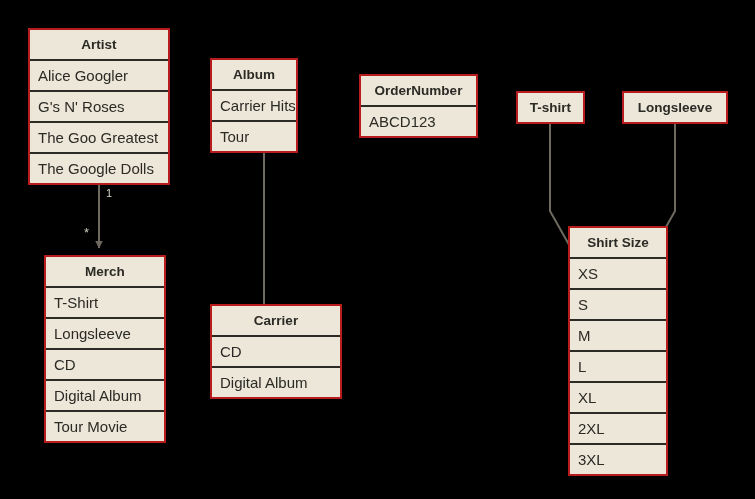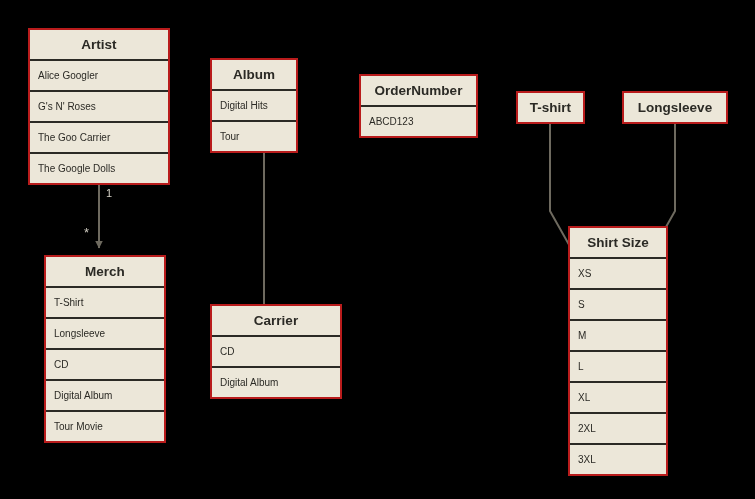--- a/index.html
+++ b/index.html
@@ -38,21 +38,21 @@
     position: absolute;
     z-index: 2;
     box-sizing: border-box;
     border: 2px solid #b91c1c;
     background: #2b2a25;   
   }
   .cell {
     box-sizing: border-box;
     background: #ece7d9;
     color: #2b2a25;
-    font-size: 10px;
+    font-size: 15px;
     line-height: 1;
     display: flex;
     align-items: center;
     height: 29px;
     padding: 0 8px;
     white-space: nowrap;
     overflow: hidden;
   }
   .cell + .cell {
     margin-top: 2px;
@@ -98,36 +98,36 @@
     <path d="M675,120 L675,211 L653,250" fill="none" stroke="#6e6a5f" stroke-width="2"></path>
   </svg>
 
   <span class="mult" style="left:106px; top:188px;">1</span>
   <span class="mult star" style="left:84px; top:226px;">*</span>
 
   <div class="entity" style="left:28px; top:28px; width:142px;">
     <div class="cell header">Artist</div>
     <div class="cell">Alice Googler</div>
     <div class="cell">G's N' Roses</div>
-    <div class="cell">The Goo Carrier</div>
+    <div class="cell">The Goo Greatest</div>
     <div class="cell">The Google Dolls</div>
   </div>
 
   <div class="entity" style="left:44px; top:255px; width:122px;">
     <div class="cell header">Merch</div>
     <div class="cell">T-Shirt</div>
     <div class="cell">Longsleeve</div>
     <div class="cell">CD</div>
     <div class="cell">Digital Album</div>
     <div class="cell">Tour Movie</div>
   </div>
 
   <div class="entity" style="left:210px; top:58px; width:88px;">
     <div class="cell header">Album</div>
-    <div class="cell">Digital Hits</div>
+    <div class="cell">Carrier Hits</div>
     <div class="cell">Tour</div>
   </div>
 
   <div class="entity" style="left:210px; top:304px; width:132px;">
     <div class="cell header">Carrier</div>
     <div class="cell">CD</div>
     <div class="cell">Digital Album</div>
   </div>
 
   <div class="entity" style="left:359px; top:74px; width:119px;">

